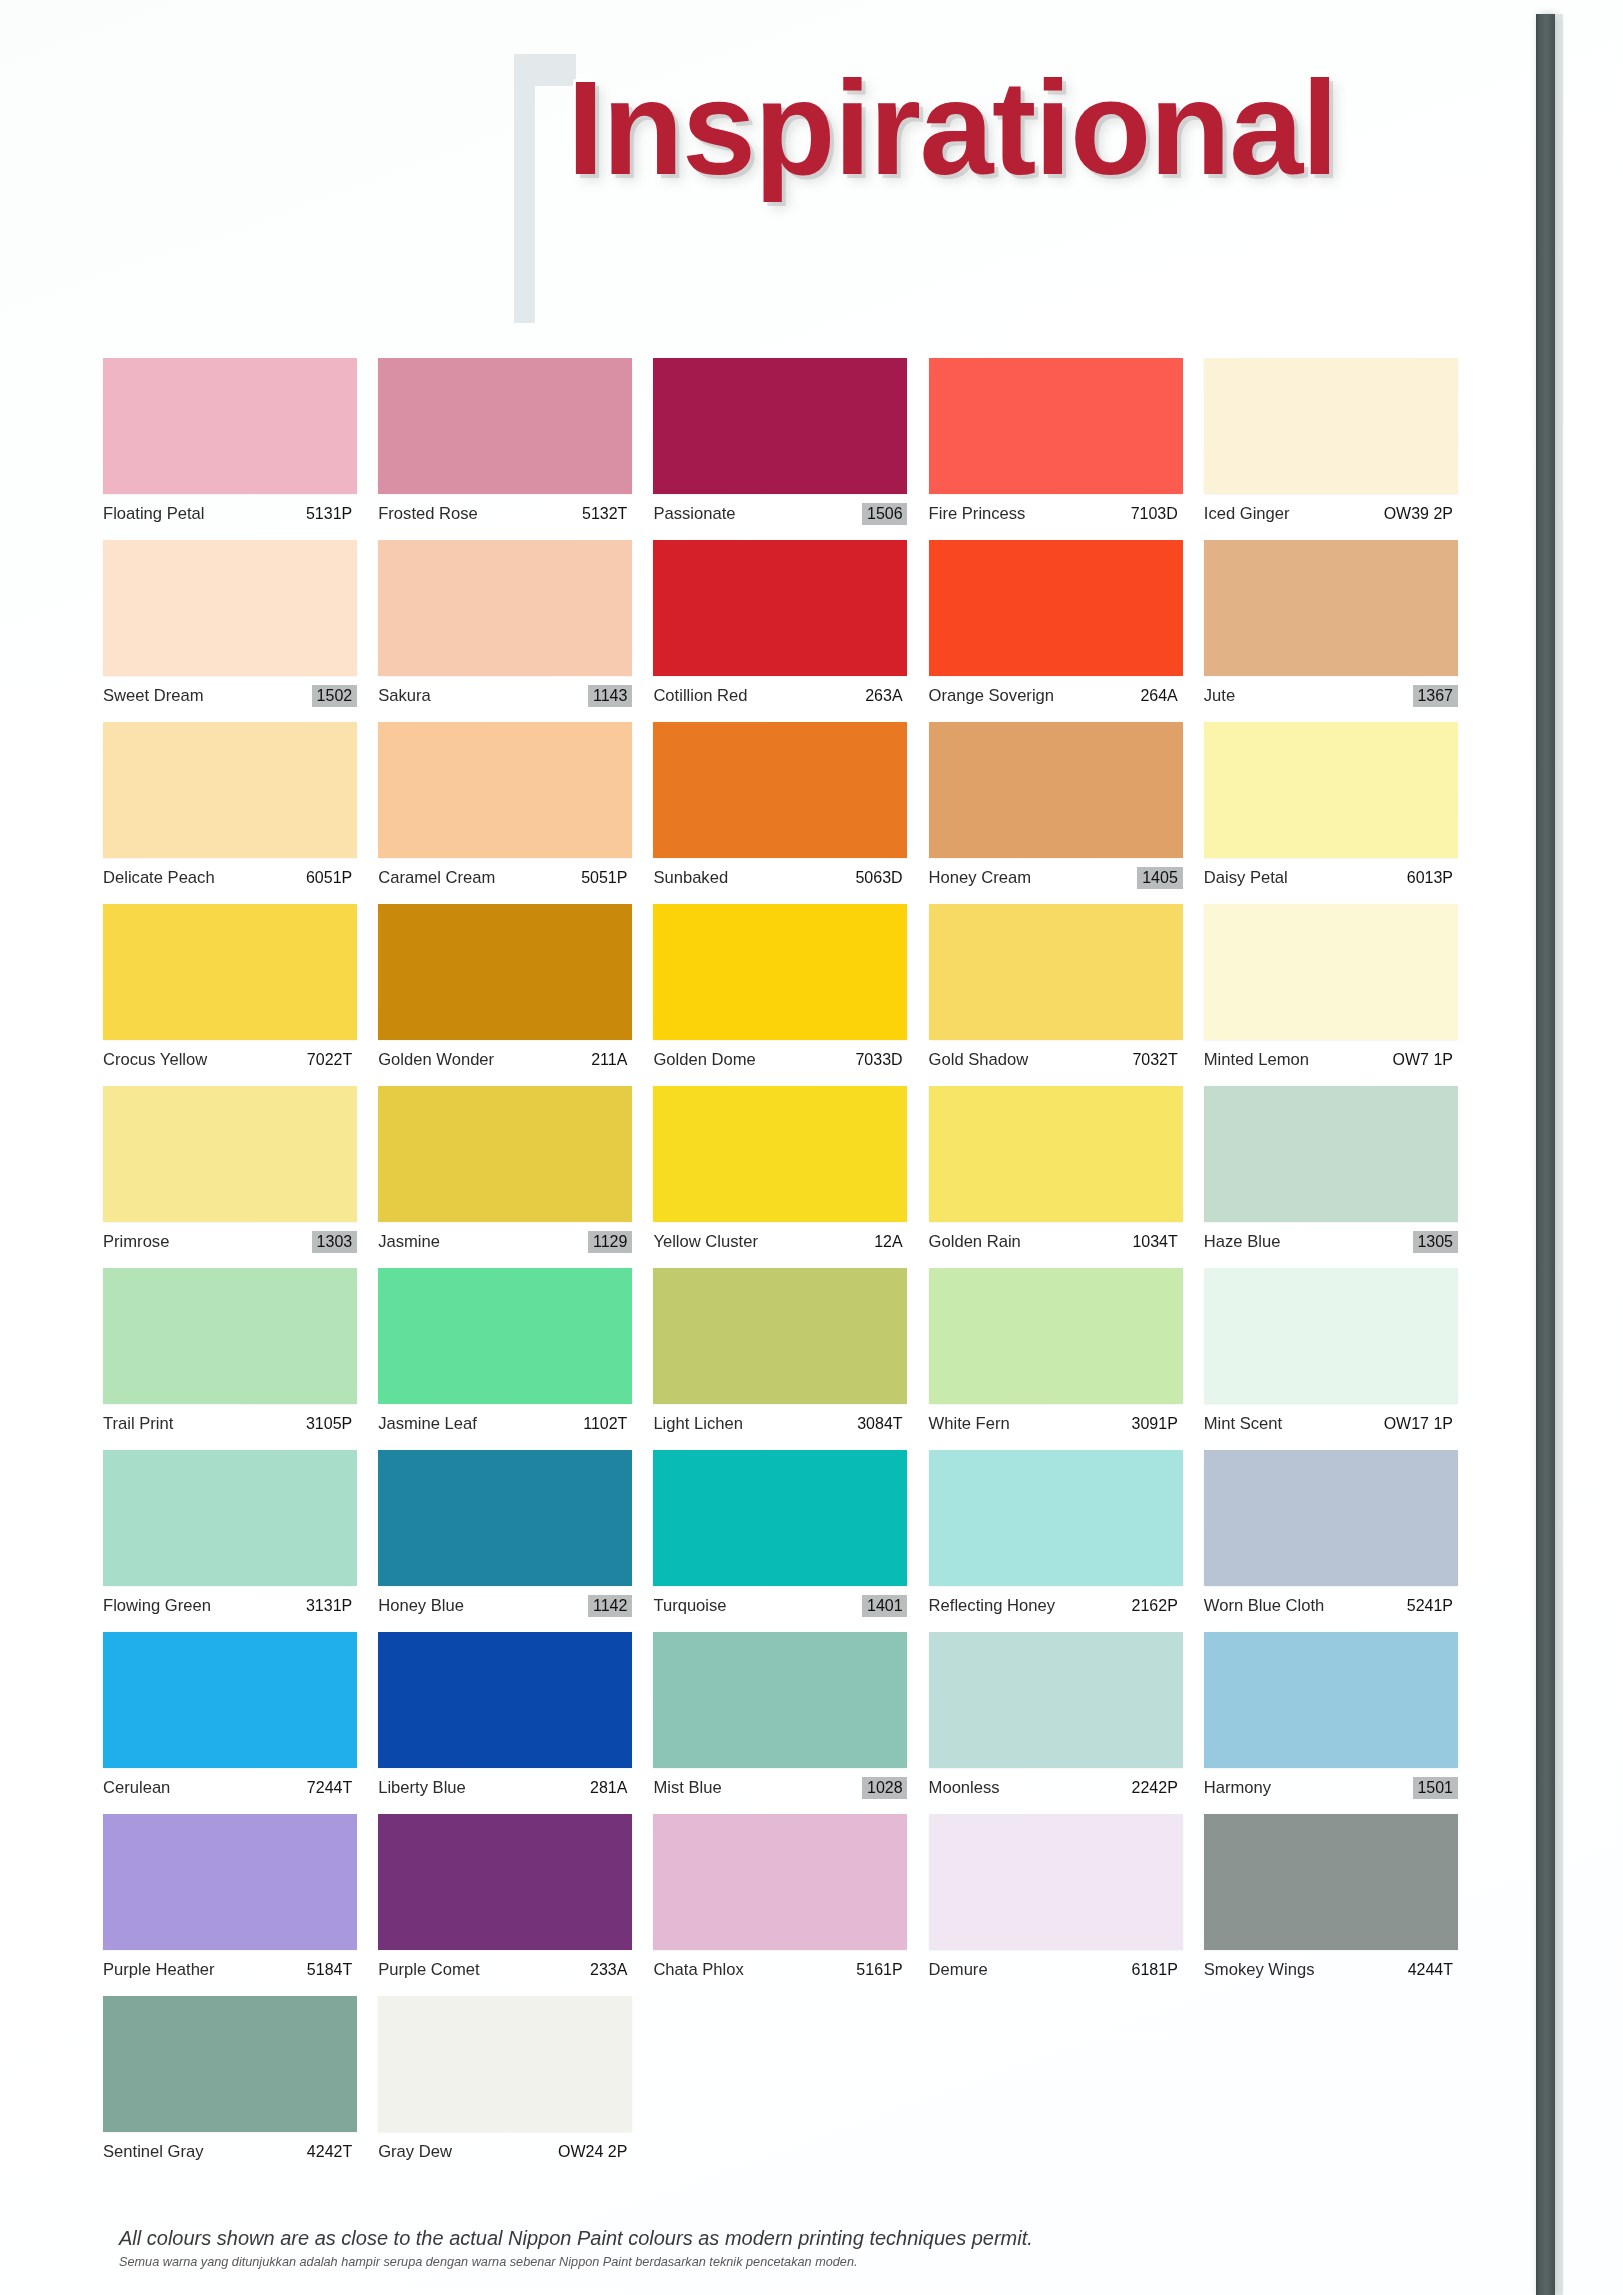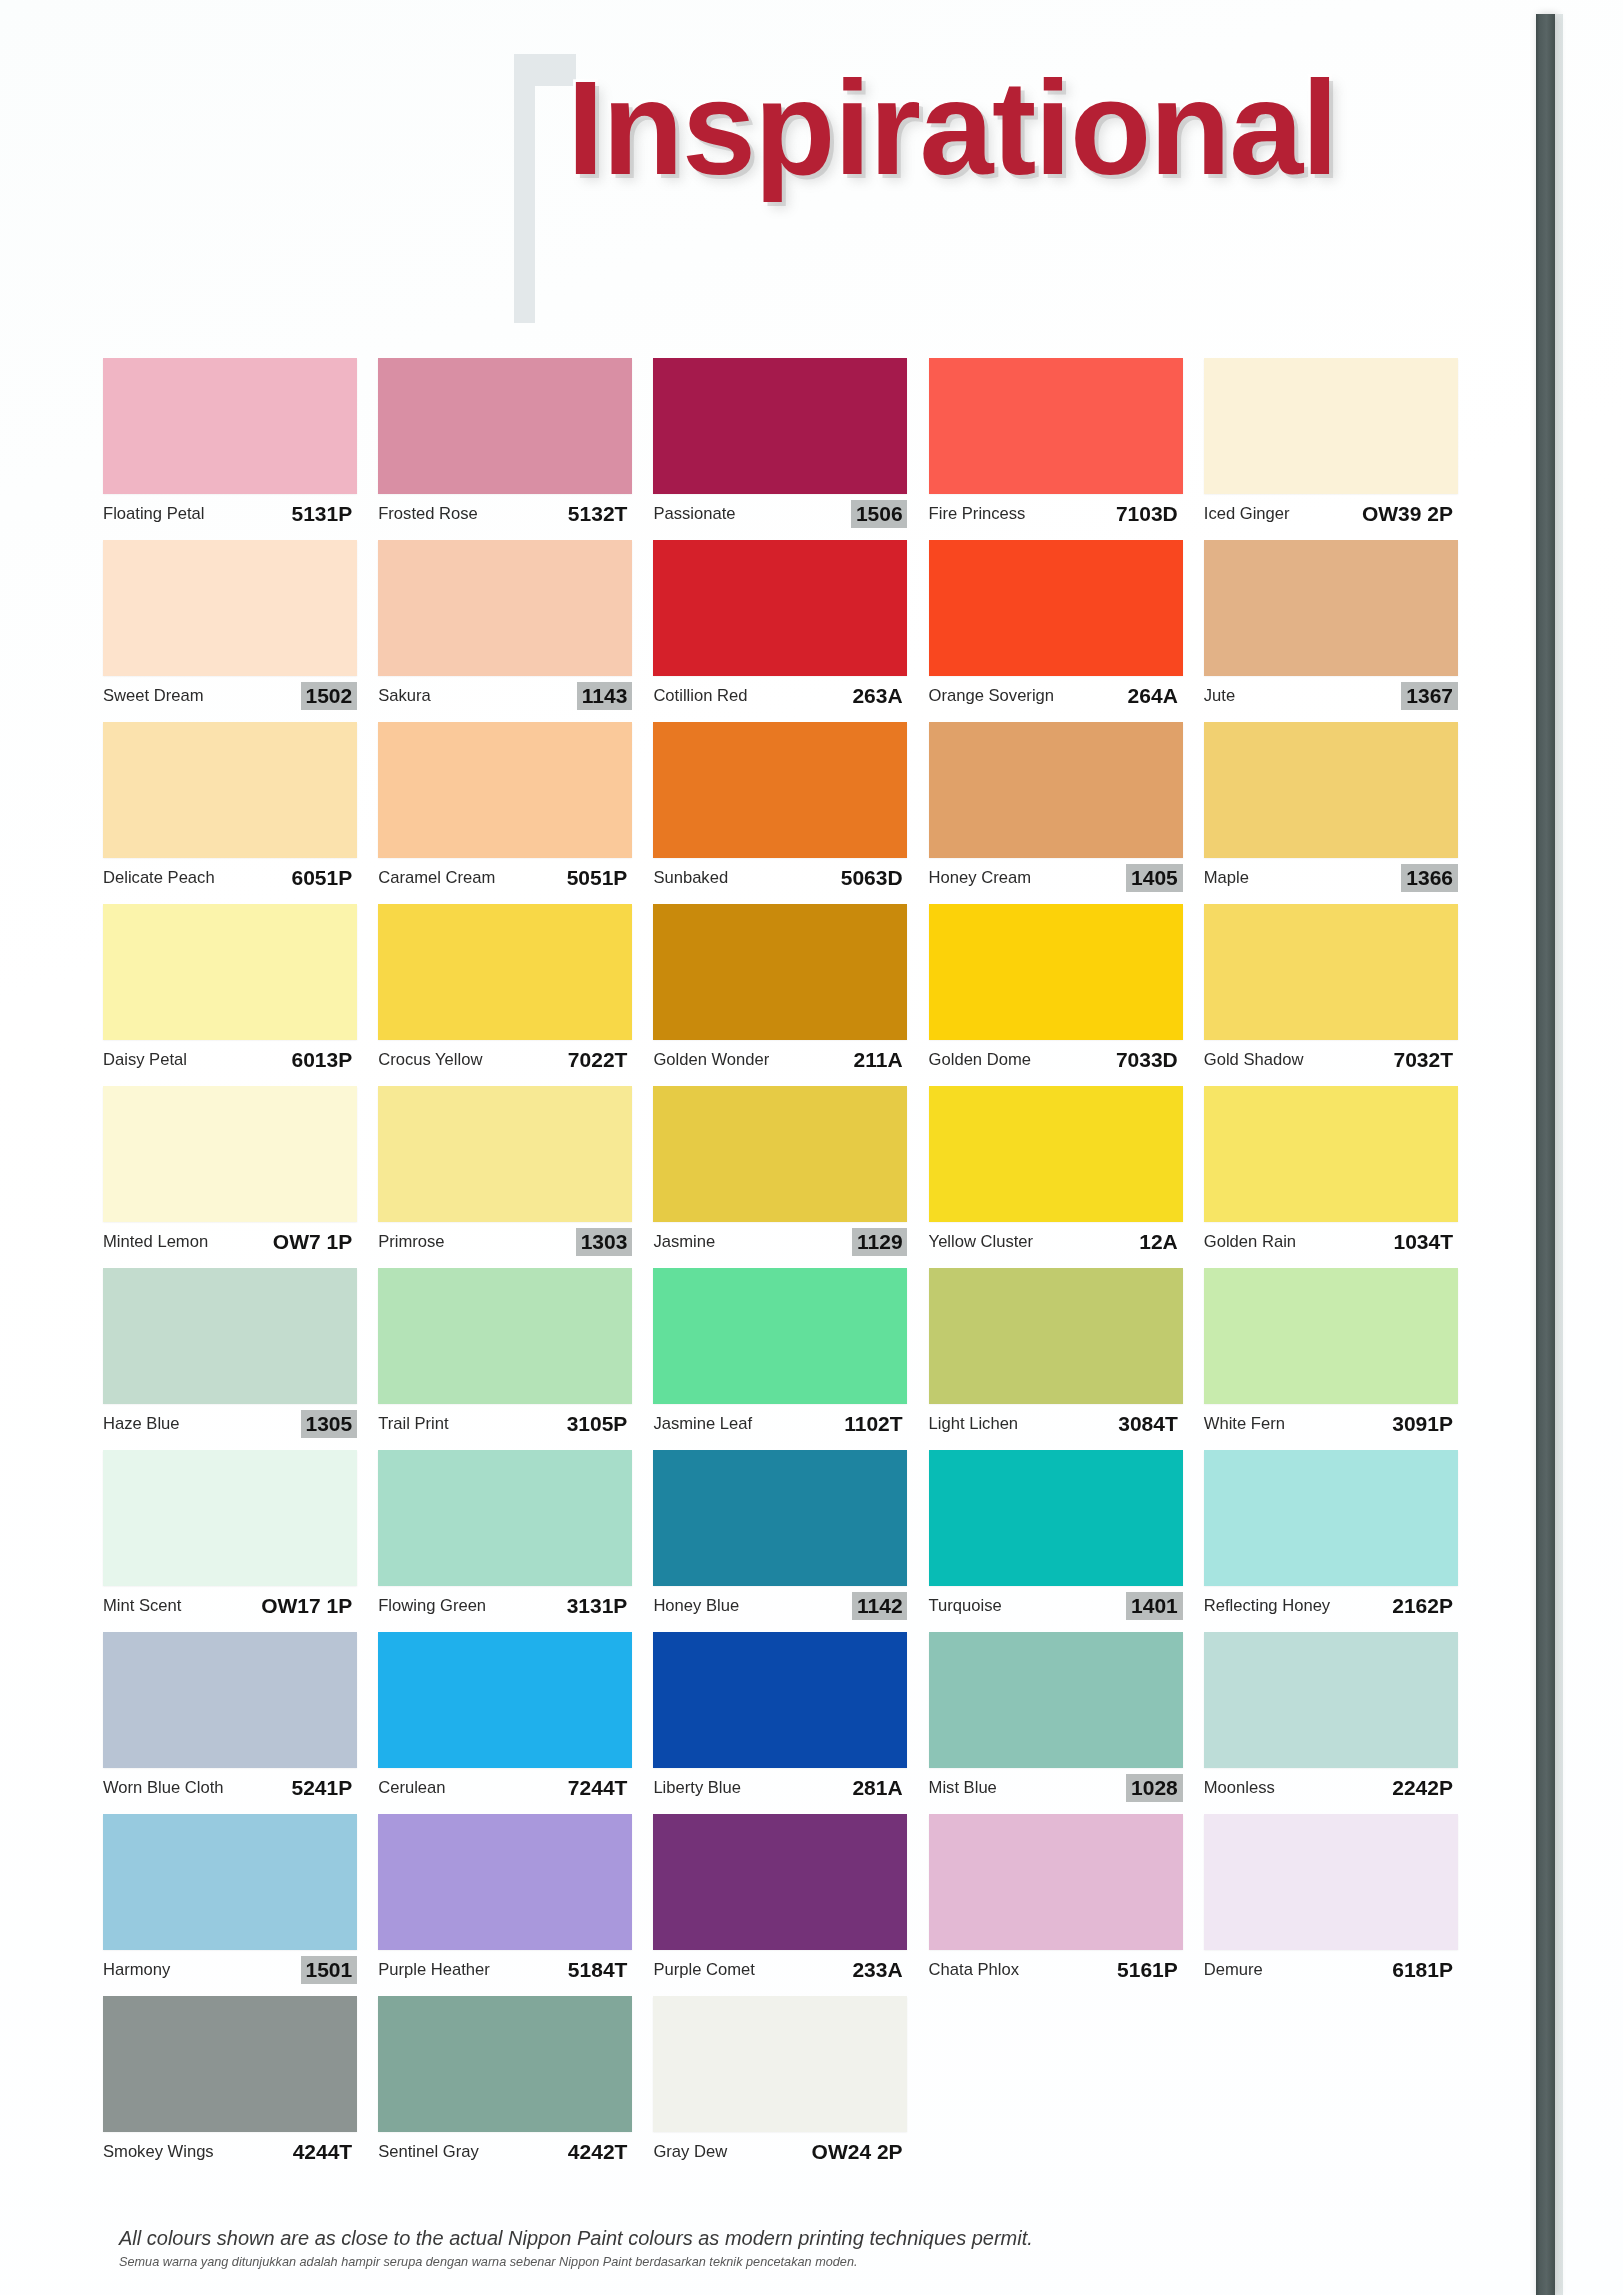--- a/index.html
+++ b/index.html
@@ -116,23 +116,23 @@
     align-items: center;
     justify-content: space-between;
   }
   .cname {
     font-size: 16.6px;
     color: #2b2b2b;
     font-weight: normal;
     white-space: nowrap;
   }
   .ccode {
-    font-size: 21px;
+    font-size: 16px;
     color: #131313;
-    font-weight: bold;
+    font-weight: normal;
     white-space: nowrap;
     padding: 1.6px 4.8px;
   }
   .ccode.hl {
     background: #b9bdbd;
     color: #111111;
   }
 
   
   #footer {
@@ -262,27 +262,20 @@
       </div>
     </div>
     <div class="cell">
       <div class="chip" style="background: rgb(224, 161, 105);"></div>
       <div class="caption">
         <span class="cname">Honey Cream</span>
         <span class="ccode hl">1405</span>
       </div>
     </div>
     <div class="cell">
-      <div class="chip" style="background: rgb(241, 208, 113);"></div>
-      <div class="caption">
-        <span class="cname">Maple</span>
-        <span class="ccode hl">1366</span>
-      </div>
-    </div>
-    <div class="cell">
       <div class="chip" style="background: rgb(251, 244, 171);"></div>
       <div class="caption">
         <span class="cname">Daisy Petal</span>
         <span class="ccode">6013P</span>
       </div>
     </div>
     <div class="cell">
       <div class="chip" style="background: rgb(248, 216, 71);"></div>
       <div class="caption">
         <span class="cname">Crocus Yellow</span>

